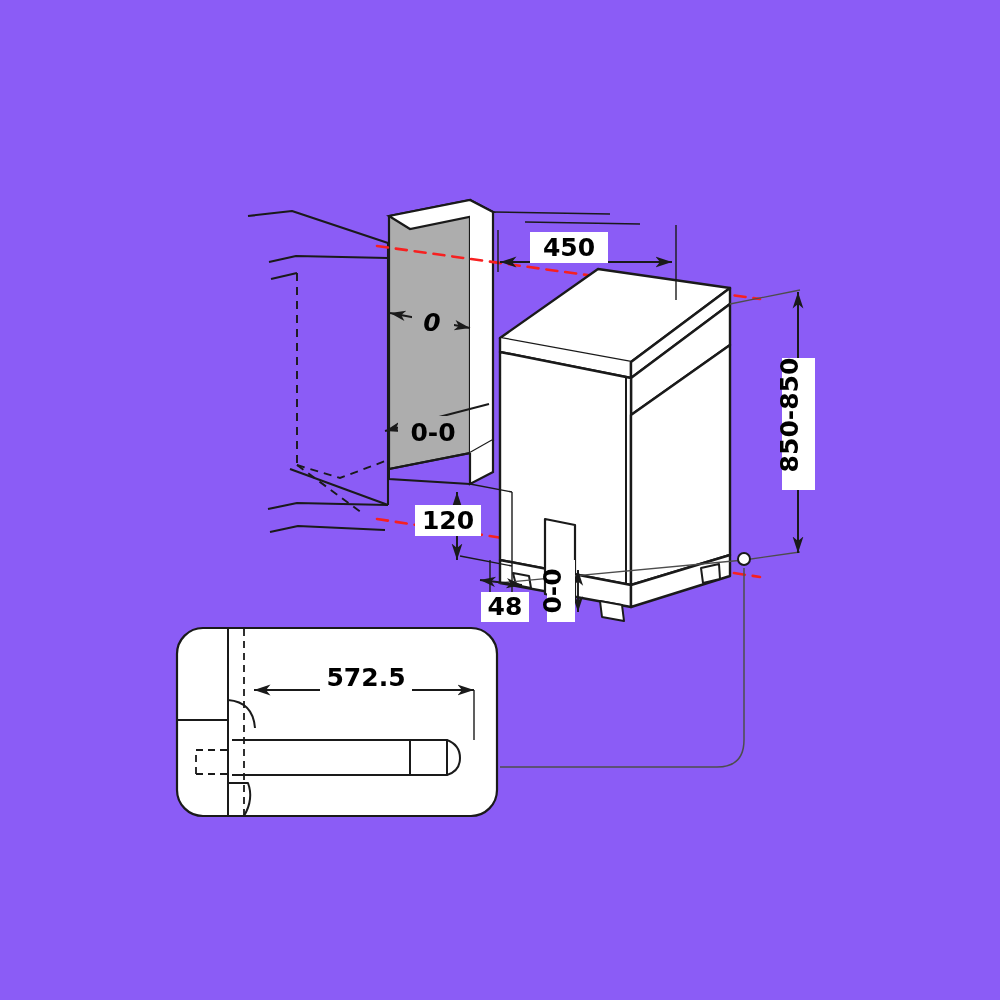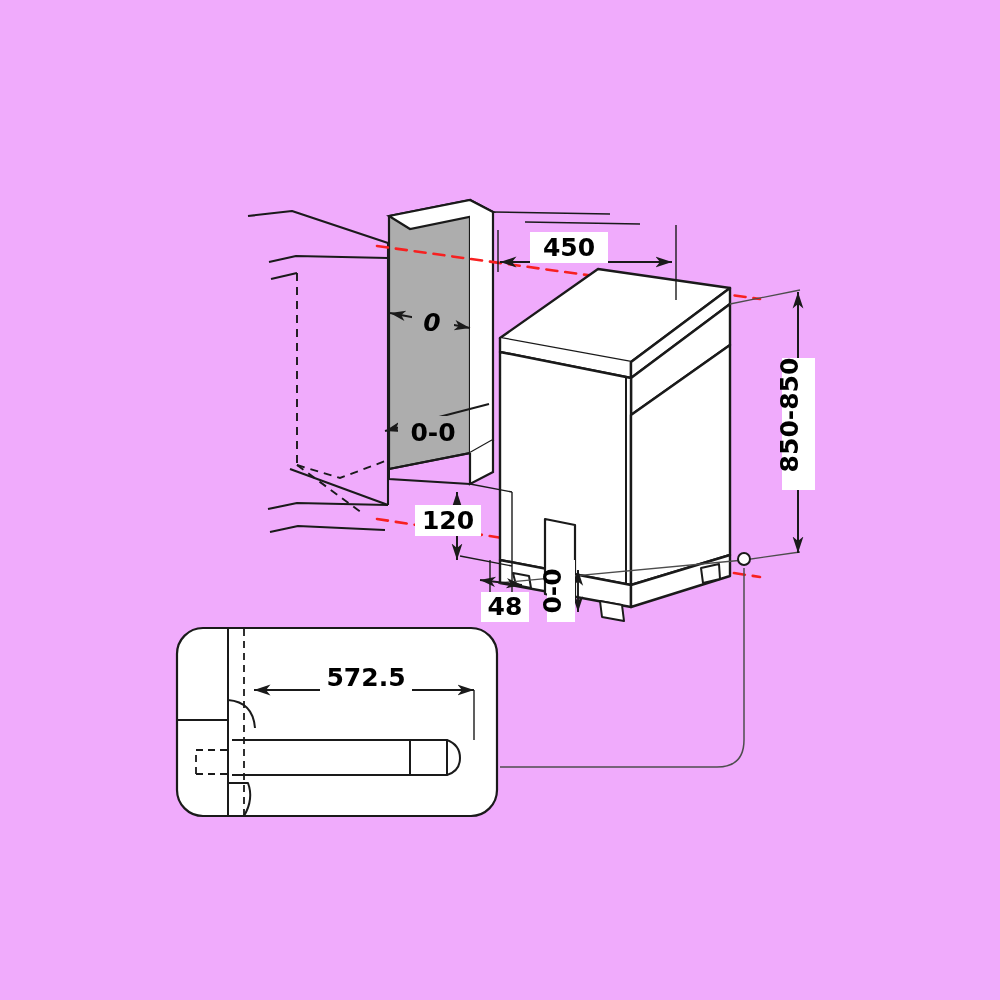--- a/index.html
+++ b/index.html
@@ -10,21 +10,21 @@
   body {
     width: 1000px;
     height: 1000px;
     font-family: "DejaVu Sans", "Liberation Sans", sans-serif;
     overflow: hidden;
   }
   #diagram-root {
     position: relative;
     width: 1000px;
     height: 1000px;
-    background: #f0abfc;
+    background: #8b5cf6;
   }
   svg.canvas {
     display: block;
     width: 1000px;
     height: 1000px;
   }
   .dim-text {
     font-family: "DejaVu Sans", "Liberation Sans", sans-serif;
     font-weight: bold;
     font-size: 25px;

